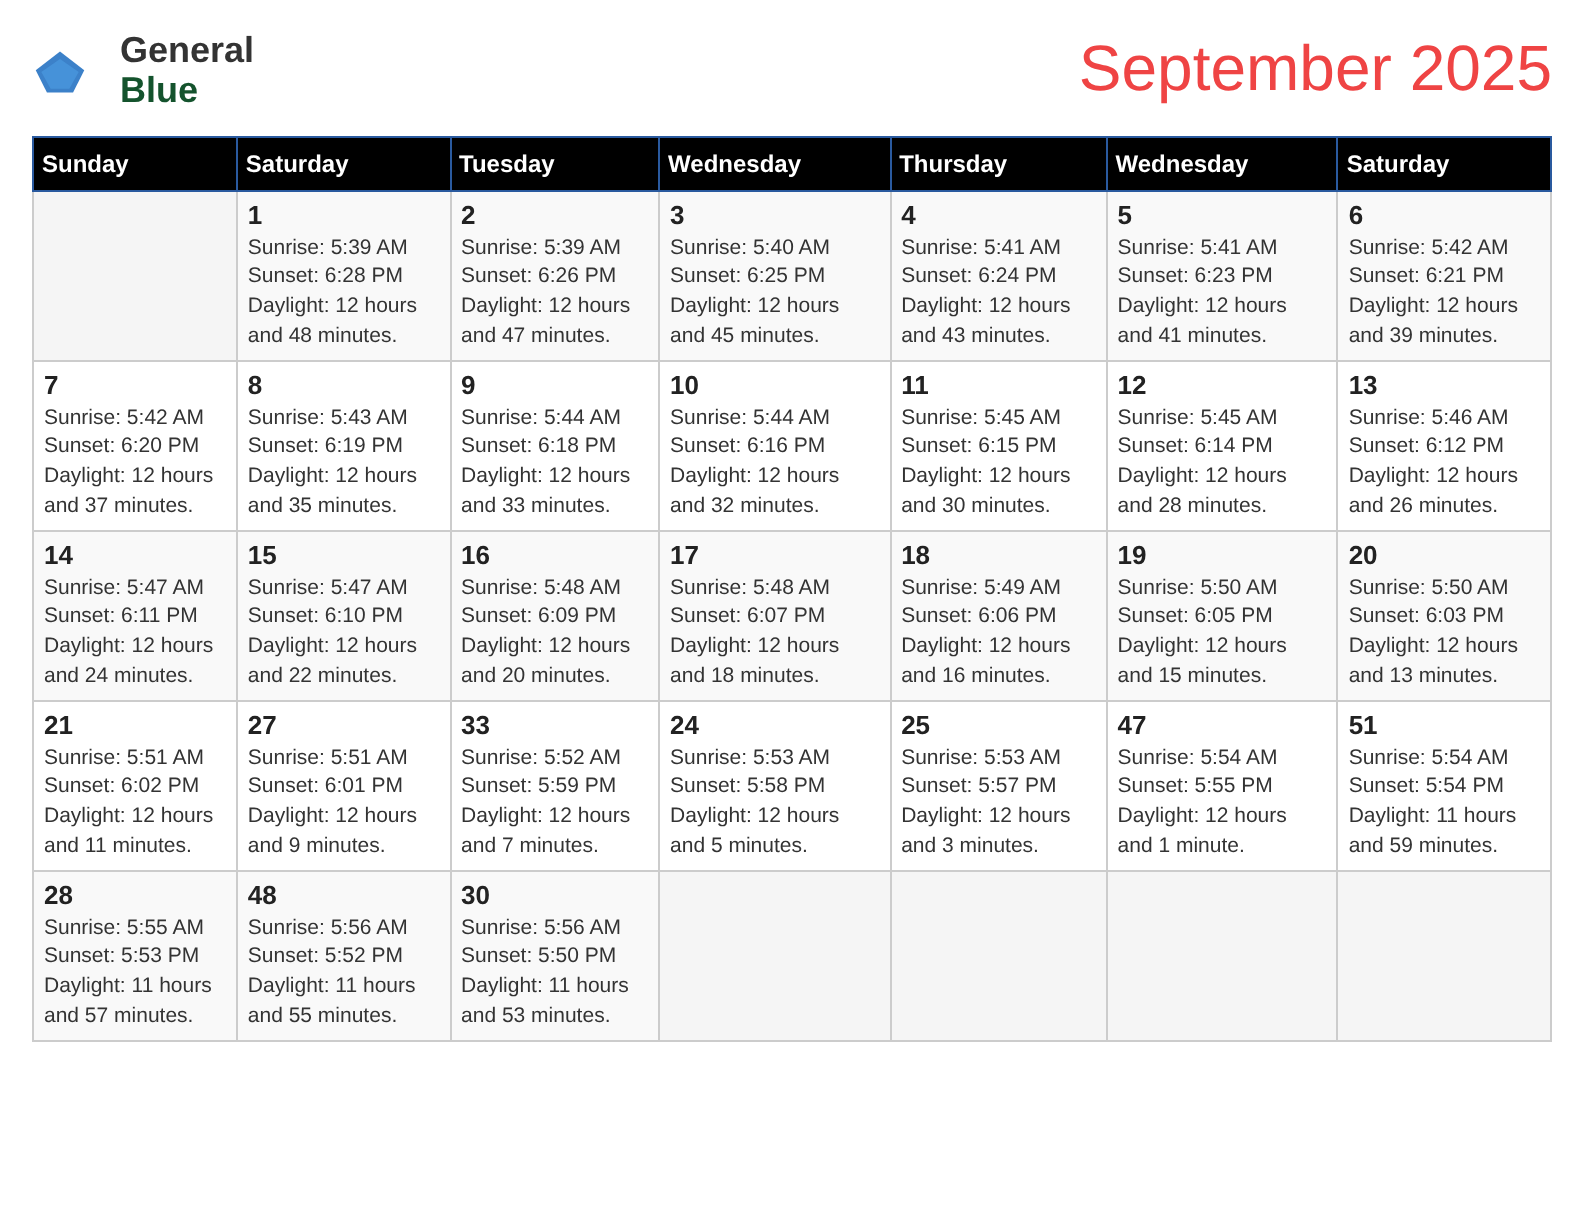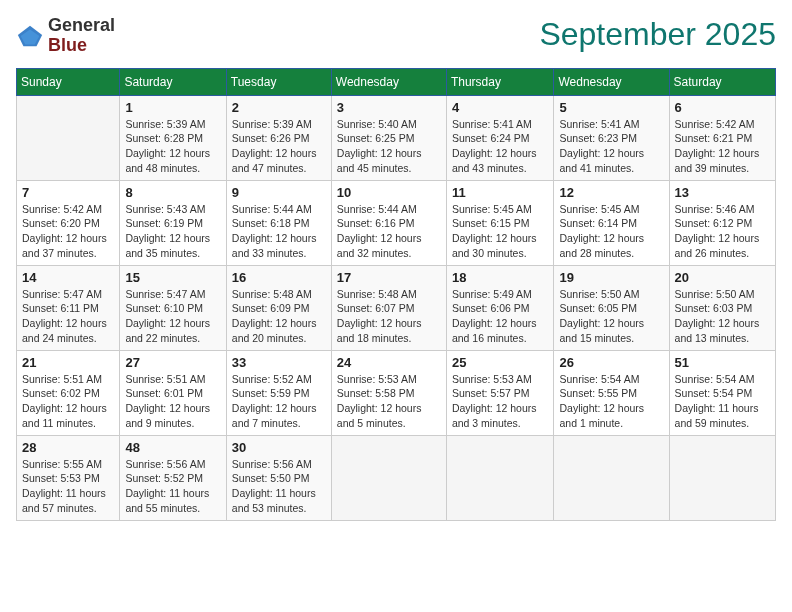--- a/index.html
+++ b/index.html
@@ -12,58 +12,58 @@
     }
     .header {
       display: flex;
       justify-content: space-between;
       align-items: flex-start;
       margin-bottom: 12px;
     }
     .logo {
       display: flex;
       align-items: center;
-      gap: 4px;
+      gap: 16px;
     }
     .logo-text {
       font-size: 18px;
       font-weight: bold;
       line-height: 1.1;
     }
     .logo-general { color: #333; }
-    .logo-blue { color: #7f1d1d; }
+    .logo-blue { color: #14532d; }
     .logo-icon {
       width: 28px;
       height: 28px;
     }
     .title-block {
       text-align: right;
     }
     .month-title {
       font-size: 32px;
       font-weight: normal;
-      color: #0f766e;
+      color: #ef4444;
       margin-left: 27px;
     }
     .location {
       font-size: 14px;
       color: #444;
     }
     table {
       width: 100%;
       border-collapse: collapse;
       font-size: 11px;
     }
     thead tr th {
-      background-color: #15803d;
+      background-color: #000000;
       color: #fff;
       padding: 6px 4px;
       text-align: left;
       font-size: 12px;
-      font-weight: normal;
+      font-weight: bold;
       border: 1px solid #2a5a9f;
     }
     tbody tr td {
       border: 1px solid #ccc;
       vertical-align: top;
       padding: 4px 5px;
       min-height: 80px;
       height: 85px;
       color: #333;
       background: #fff;
@@ -271,21 +271,21 @@
           Sunrise: 5:53 AM<br>Sunset: 5:58 PM<br>Daylight: 12 hours and 5 minutes.
         </div>
         </td>
         <td>
           <span class="day-number">25</span>
         <div class="day-detail">
           Sunrise: 5:53 AM<br>Sunset: 5:57 PM<br>Daylight: 12 hours and 3 minutes.
         </div>
         </td>
         <td>
-          <span class="day-number">26</span>
+          <span class="day-number">47</span>
         <div class="day-detail">
           Sunrise: 5:54 AM<br>Sunset: 5:55 PM<br>Daylight: 12 hours and 1 minute.
         </div>
         </td>
         <td>
           <span class="day-number">51</span>
         <div class="day-detail">
           Sunrise: 5:54 AM<br>Sunset: 5:54 PM<br>Daylight: 11 hours and 59 minutes.
         </div>
         </td>

